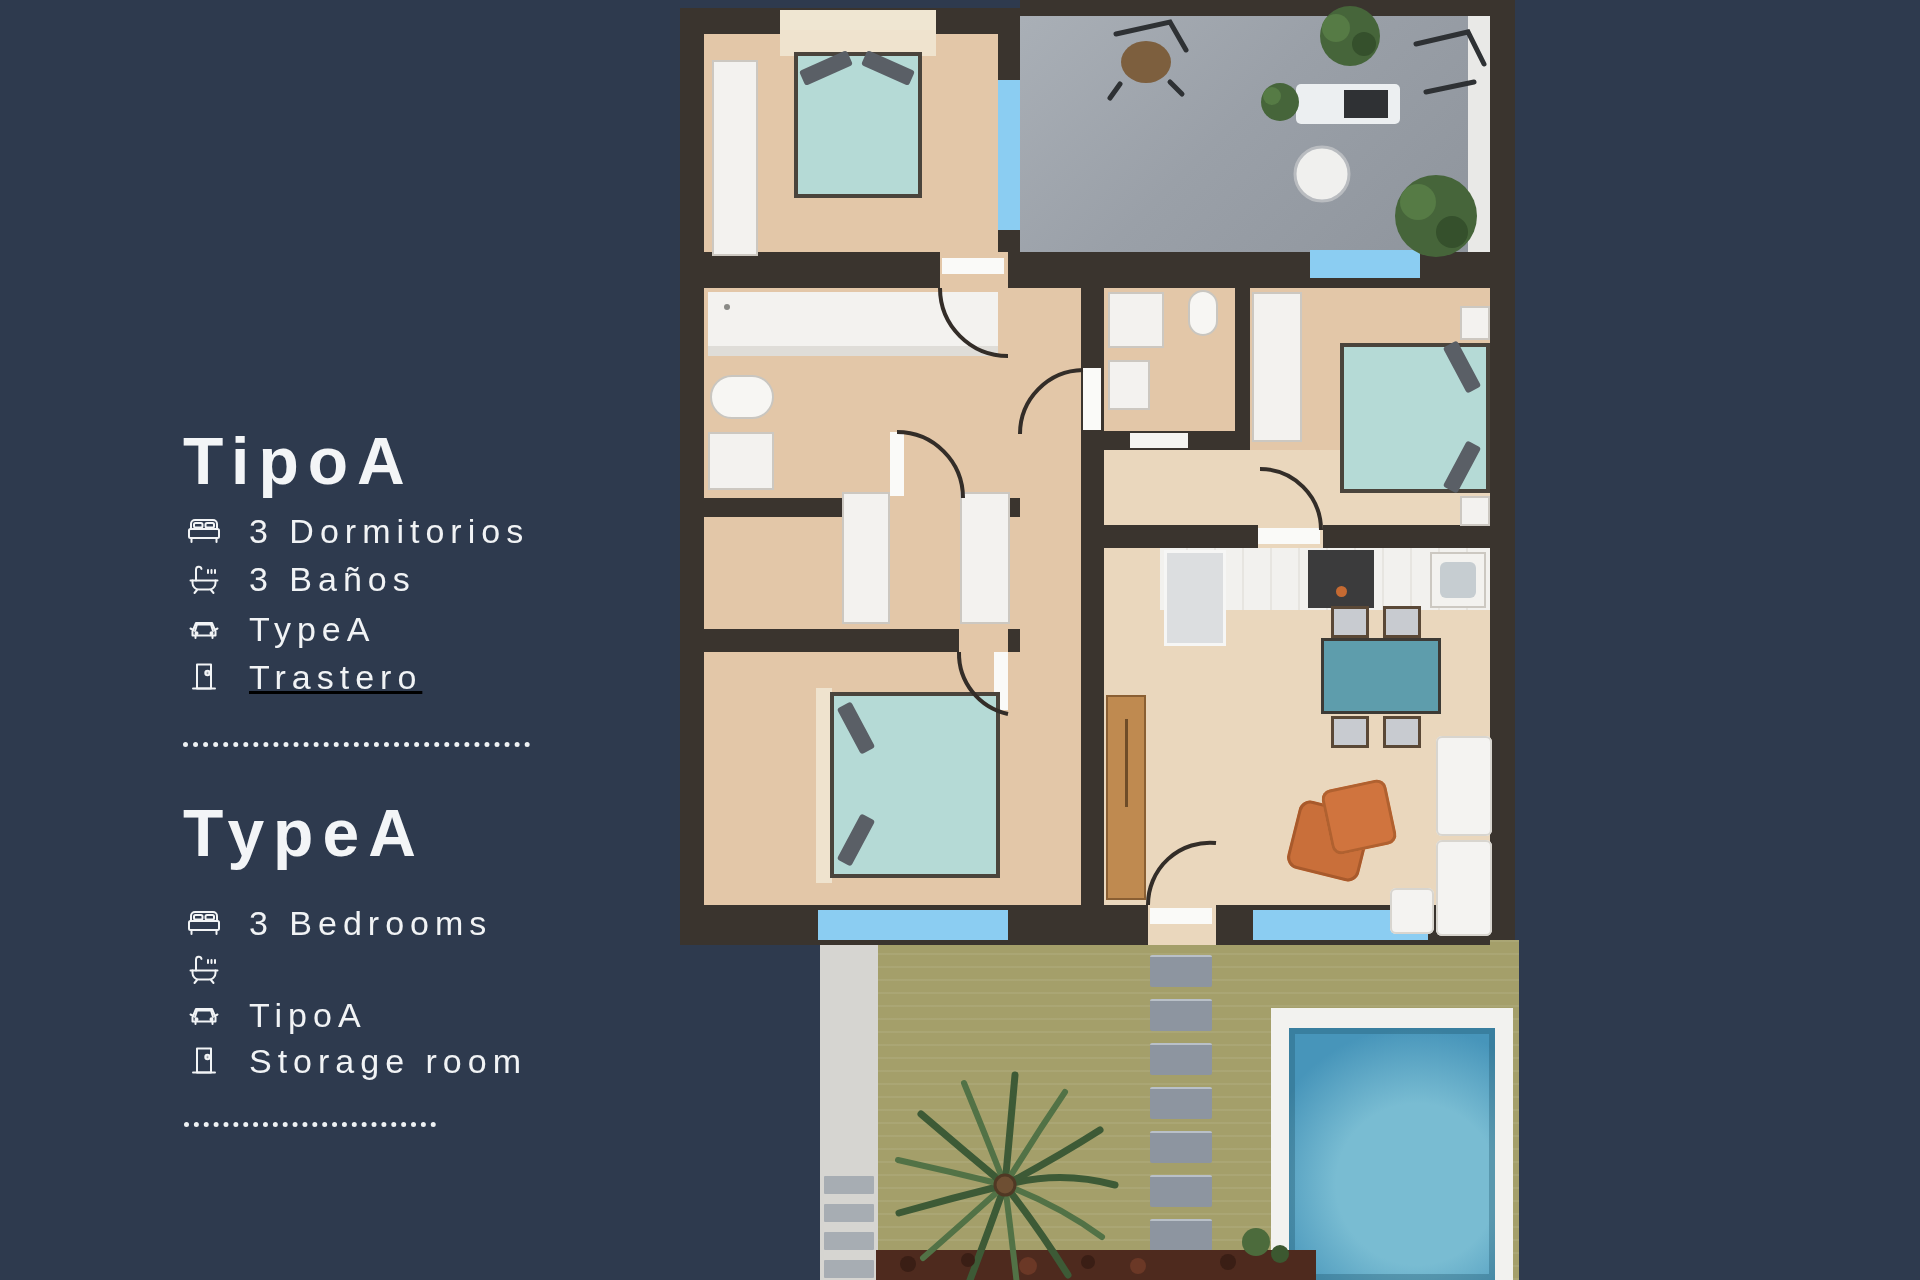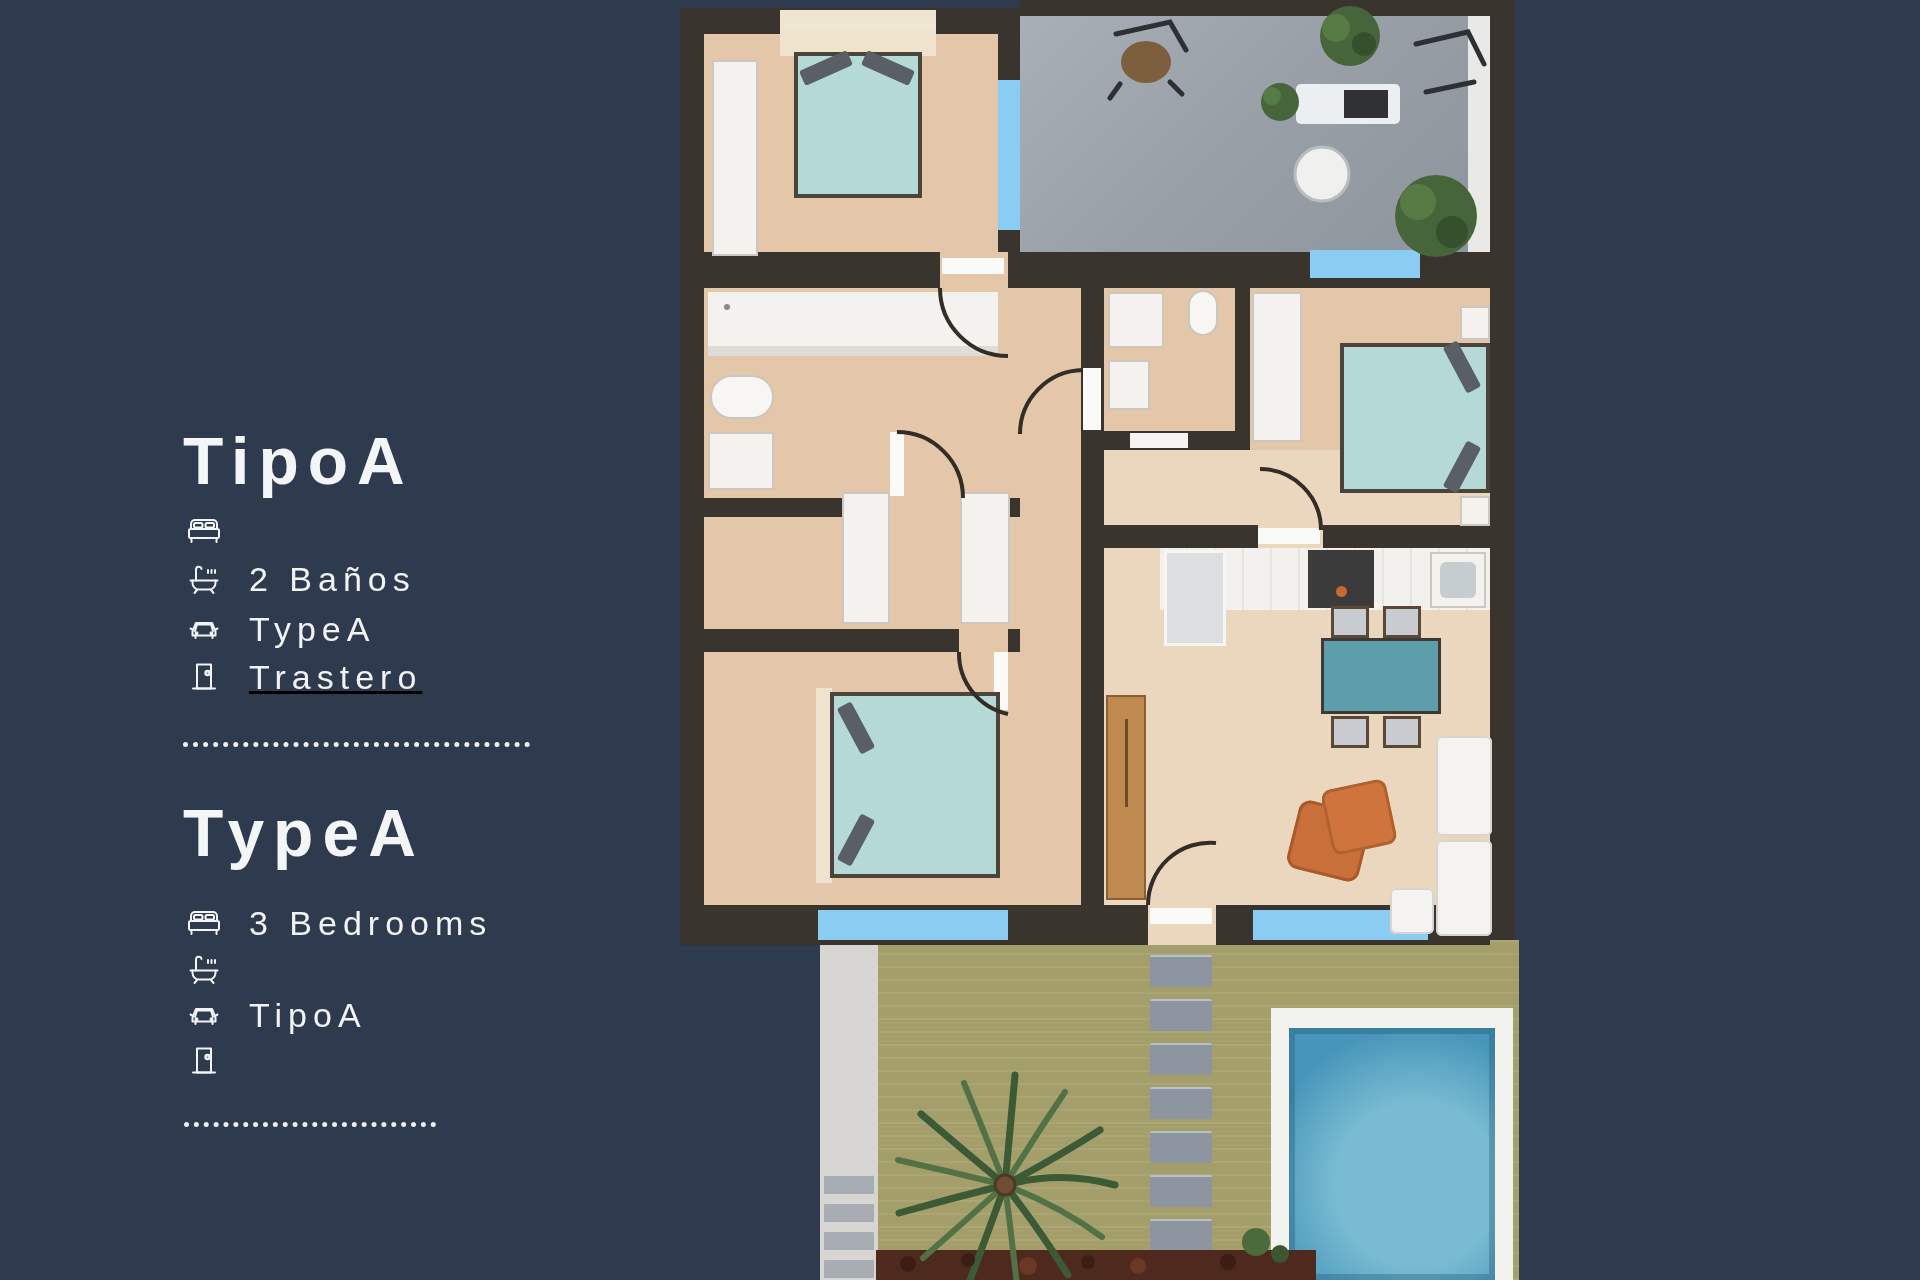--- a/index.html
+++ b/index.html
@@ -37,31 +37,32 @@
     <div class="ptitle" style="top:428px;">TipoA</div>
 
     <div class="frow" style="top:510px;">
       <svg class="ficon" viewBox="0 0 36 36">
         <path d="M5 16 V11 a4 4 0 0 1 4-4 h18 a4 4 0 0 1 4 4 v5"></path>
         <rect x="8" y="10" width="8.5" height="4.5" rx="1.5"></rect>
         <rect x="19.5" y="10" width="8.5" height="4.5" rx="1.5"></rect>
         <rect x="3" y="16" width="30" height="9" rx="1.5"></rect>
         <path d="M5.5 25 v4 M30.5 25 v4"></path>
       </svg>
+      <span class="flabel">3 Dormitorios</span>
     </div>
 
     <div class="frow" style="top:558px;">
       <svg class="ficon" viewBox="0 0 36 36">
         <path d="M4.5 19.5 h27"></path>
         <path d="M6.5 19.5 v2.5 a6.5 6.5 0 0 0 6.5 6.5 h10 a6.5 6.5 0 0 0 6.5-6.5 v-2.5"></path>
         <path d="M10 19.5 V8.5 a2.8 2.8 0 0 1 5.5-.6"></path>
         <path d="M22 9 v3 M25.5 9 v3 M29 9 v3"></path>
         <path d="M11 29 l-2.5 3 M25 29 l2.5 3"></path>
       </svg>
-      <span class="flabel">2 Baños</span>
+      <span class="flabel">3 Baños</span>
     </div>
 
     <div class="frow" style="top:608px;">
       <svg class="ficon" viewBox="0 0 36 36">
         <path d="M6.5 24.5 v-4 l3.5-8.5 h16 l3.5 8.5 v4 z"></path>
         <path d="M9 20 l2-6.5 h14 l2 6.5"></path>
         <path d="M9.5 24.5 v2.5 M26.5 24.5 v2.5"></path>
         <path d="M4.5 17.5 l2 1 M31.5 17.5 l-2 1"></path>
         <circle cx="10.5" cy="22.2" r="1"></circle>
           <circle cx="25.5" cy="22.2" r="1"></circle>
@@ -116,20 +117,21 @@
       <span class="flabel">TipoA</span>
     </div>
 
     <div class="frow" style="top:1040px;">
       <svg class="ficon" viewBox="0 0 36 36">
         <rect x="11" y="5.5" width="14" height="24"></rect>
         <circle cx="21.5" cy="14" r="2.2"></circle>
         <circle cx="21.5" cy="14" r="0.4"></circle>
         <path d="M7 29.5 h22"></path>
       </svg>
+      <span class="flabel">Storage room</span>
     </div>
 
     <div class="dots" style="left:184px;top:1122px;width:252px;"></div>
   </div>
 
   <div class="plan">
 
     <div class="a" style="left:12px;top:8px;width:835px;height:937px;background:#e3c7a8;"></div>
     <div class="a" style="left:413px;top:450px;width:409px;height:495px;background:#ead7bd;"></div>
     <div class="a" style="left:352px;top:0;width:470px;height:277px;

